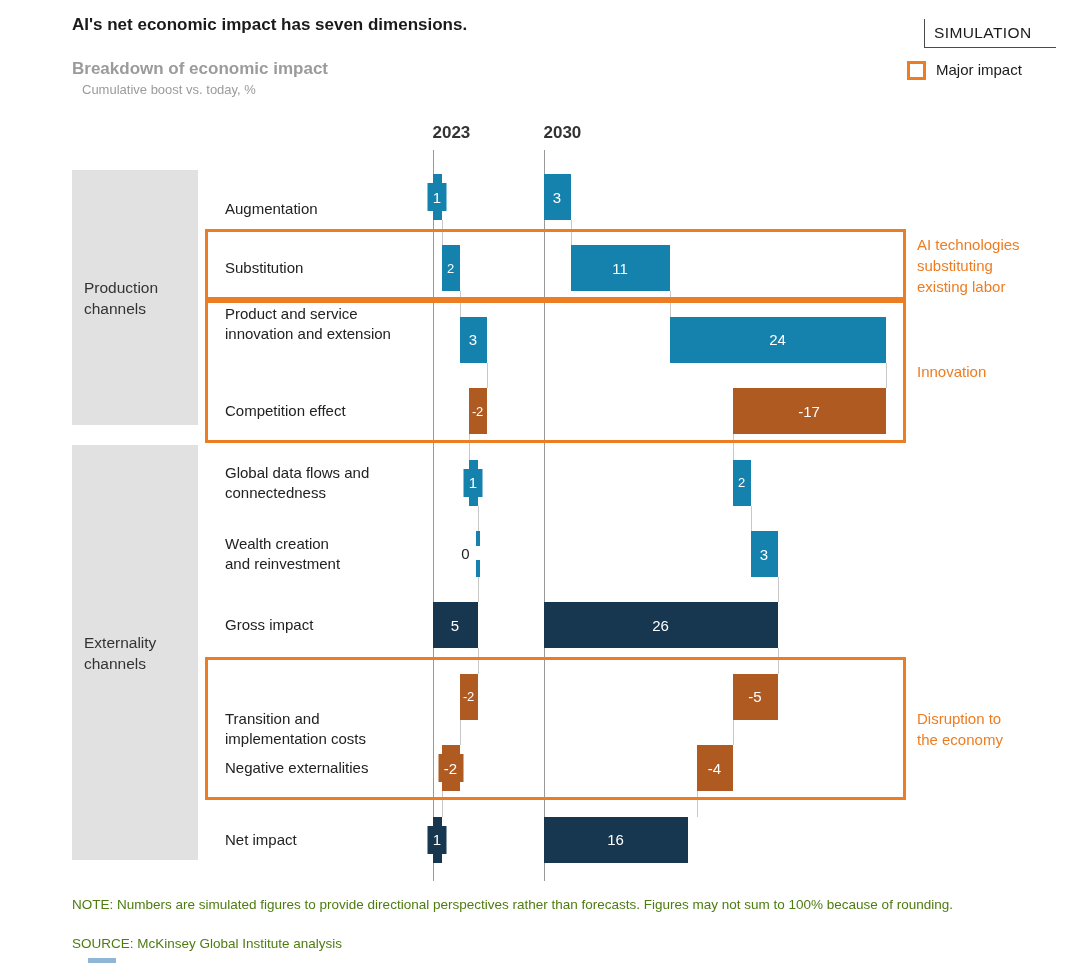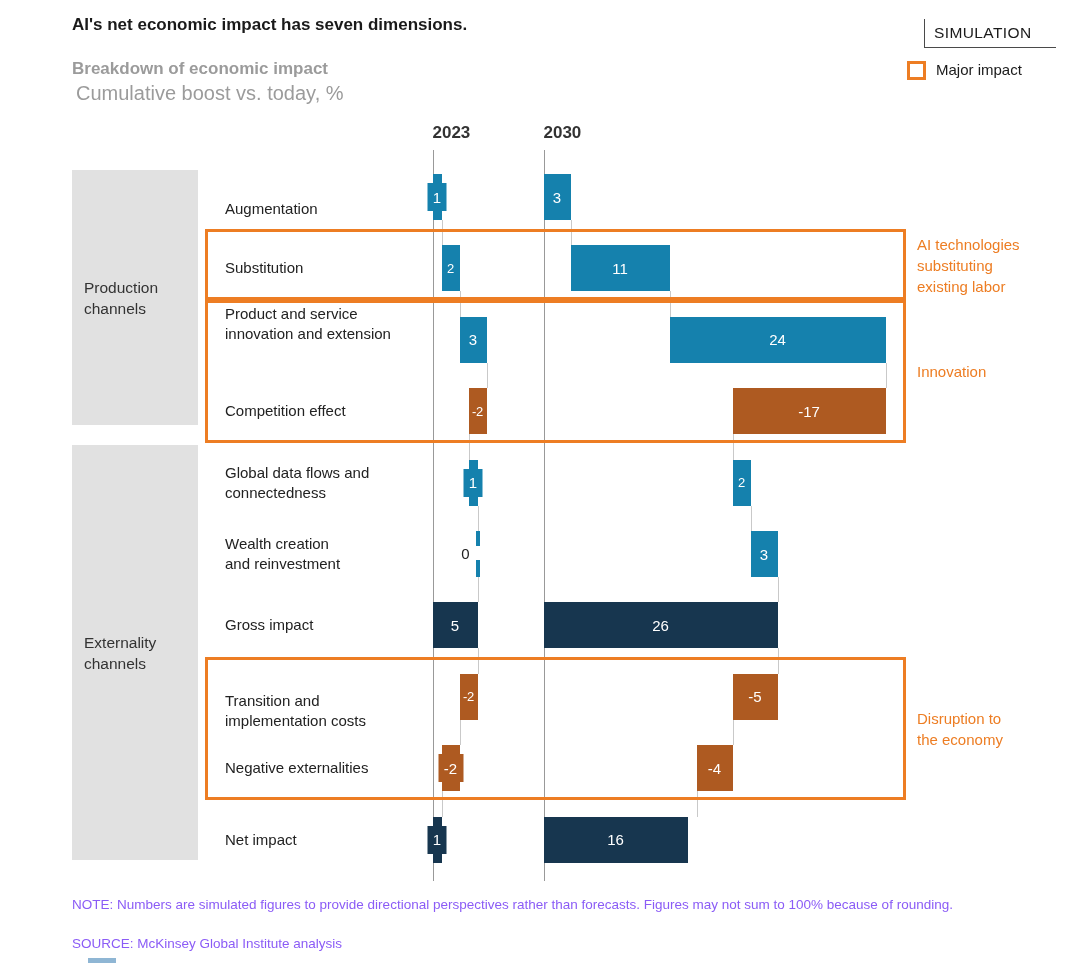--- a/index.html
+++ b/index.html
@@ -3,21 +3,21 @@
 <meta charset="utf-8">
 <style>
   html,body{margin:0;padding:0;background:#ffffff;}
   .canvas{
     position:relative; width:1080px; height:963px; background:#ffffff;
     font-family:"Liberation Sans", sans-serif; overflow:hidden;
   }
   .abs{position:absolute;}
   .title{left:72px; top:15px; font-size:17px; font-weight:bold; color:#1a1a1a;}
   .subtitle-bold{left:72px; top:59px; font-size:17px; font-weight:bold; color:#9b9b9b;}
-  .subtitle{left:76px; top:82px; font-size:20px; color:#9b9b9b;}
+  .subtitle{left:82px; top:82px; font-size:13px; color:#9b9b9b;}
   .sim-box{
     left:924px; top:19px; width:122px; height:28px;
     border-left:1.5px solid #4a4a4a; border-bottom:1.5px solid #4a4a4a;
     display:flex; align-items:center; padding-left:9px;
     font-size:15.5px; letter-spacing:0.4px; color:#1a1a1a;
   }
   .legend-swatch{
     left:907px; top:61px; width:13px; height:13px;
     border:3px solid #ed7d23; background:#ffffff;
   }
@@ -41,21 +41,21 @@
     position:absolute; left:50%; top:50%; transform:translate(-50%,-50%);
     height:28px; display:flex; align-items:center; justify-content:center;
   }
   .zero-line{width:4px;}
   .zero-label{font-size:15px; color:#222222; text-align:right;}
   .hl-box{border:3px solid #ed7d23; background:transparent;}
   .hl-note{
     left:917px; width:150px; font-size:15px; color:#ed7d23;
     line-height:21px; white-space:pre-line;
   }
-  .footnote{left:72px; font-size:13.5px; color:#8b5cf6; white-space:nowrap;}
+  .footnote{left:72px; font-size:13.5px; color:#4d7c0f; white-space:nowrap;}
   .bottom-fragment{left:88px; top:958px; width:28px; height:5px; background:#8fb6d4;}
 </style>
 </head>
 <body>
 
 <div class="canvas">
   <div class="abs subtitle-bold">Breakdown of economic impact</div>
   <div class="abs title">AI's net economic impact has seven dimensions.</div>
   <div class="abs subtitle">Cumulative boost vs. today, %</div>
 
@@ -173,21 +173,21 @@
       <div class="abs row-label" style="top: 183px; height: 52px;">Augmentation</div>
       <div class="abs row-label" style="top: 242.4px; height: 52px;">Substitution</div>
       <div class="abs row-label" style="top: 298px; height: 52px;">Product and service
 innovation and extension</div>
       <div class="abs row-label" style="top: 385.2px; height: 52px;">Competition effect</div>
       <div class="abs row-label" style="top: 456.6px; height: 52px;">Global data flows and
 connectedness</div>
       <div class="abs row-label" style="top: 528px; height: 52px;">Wealth creation
 and reinvestment</div>
       <div class="abs row-label" style="top: 599.4px; height: 52px; text-align: right;">Gross impact</div>
-      <div class="abs row-label" style="top: 685px; height: 52px;">Transition and
+      <div class="abs row-label" style="top: 703px; height: 52px;">Transition and
 implementation costs</div>
       <div class="abs row-label" style="top: 742.2px; height: 52px;">Negative externalities</div>
       <div class="abs row-label" style="top: 813.6px; height: 52px;">Net impact</div>
     </div>
 
   <div class="abs footnote" style="top:897px;">NOTE: Numbers are simulated figures to provide directional perspectives rather than forecasts. Figures may not sum to 100% because of rounding.</div>
   <div class="abs footnote" style="top:936px;">SOURCE:  McKinsey Global Institute analysis</div>
   <div class="abs bottom-fragment"></div>
 </div>
 

